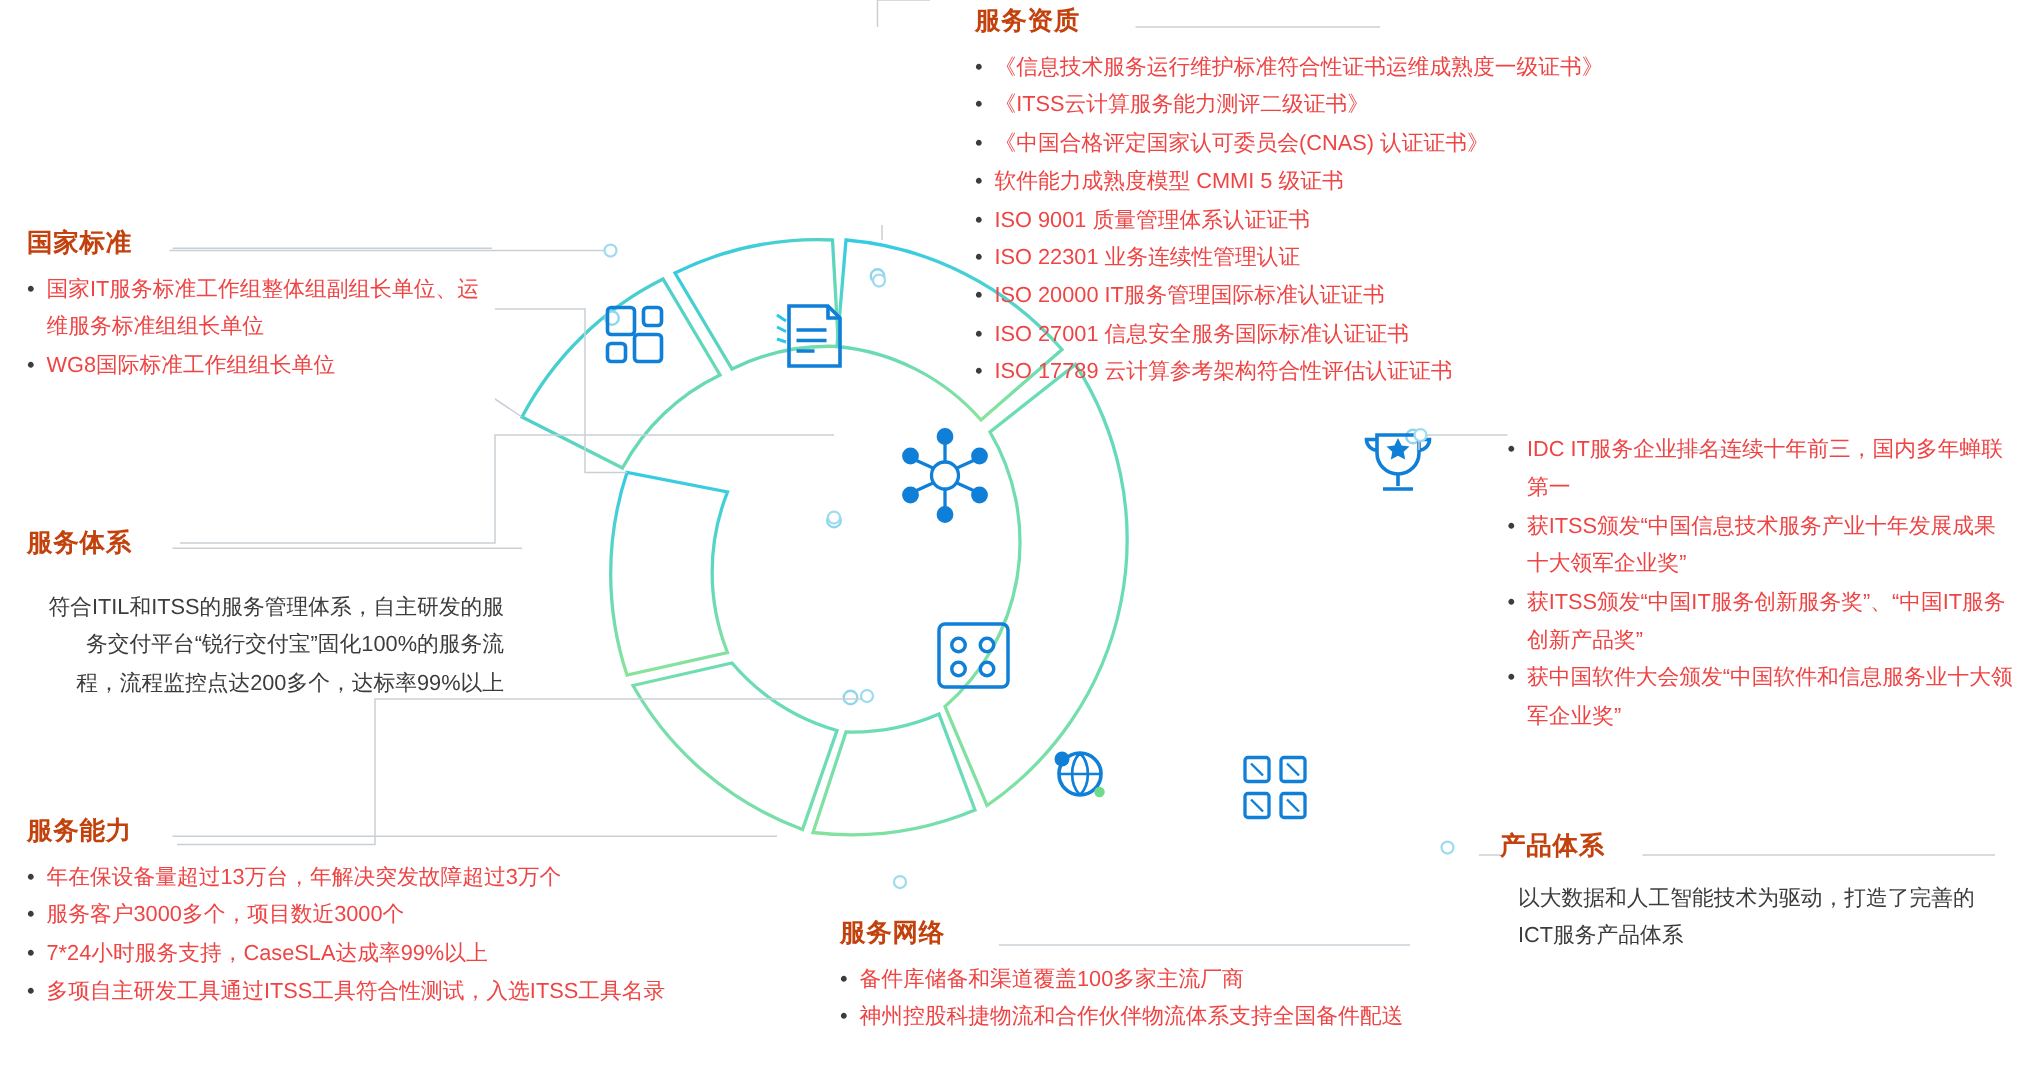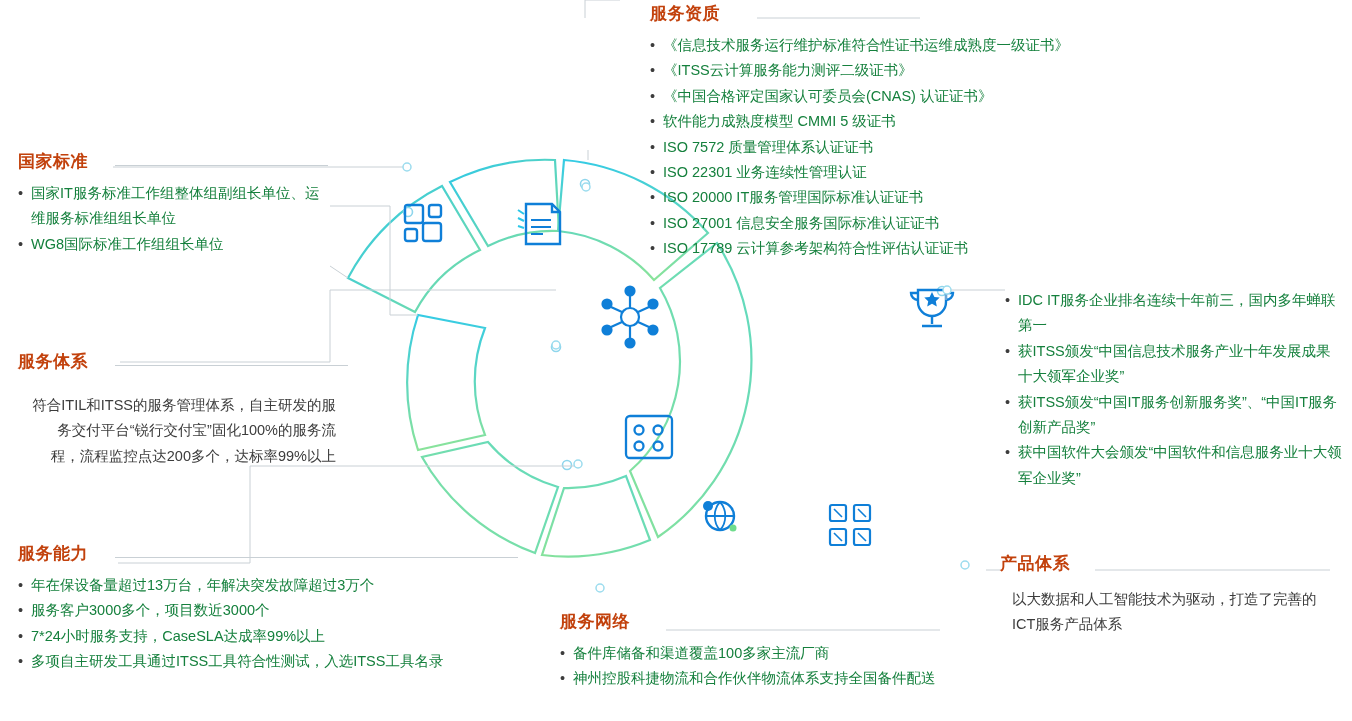--- a/index.html
+++ b/index.html
@@ -27,21 +27,21 @@
     color: #c2410c;
     letter-spacing: .5px;
   }
   .block h3.italic { }
   .block ul { margin: 0; padding: 0; list-style: none; }
   .block li {
     position: relative;
     padding-left: 13px;
     font-size: 14.5px;
     line-height: 1.75;
-    color: #15803d;
+    color: #ef4444;
   }
   .block li::before {
     content: "•";
     position: absolute;
     left: 0;
     top: 0;
     color: #3c3c3c;
   }
   .block p {
     margin: 12px;
@@ -228,21 +228,21 @@
     </ul>
   </div>
 
   <div class="block" id="b-qual">
     <h3>服务资质</h3>
     <ul>
       <li>《信息技术服务运行维护标准符合性证书运维成熟度一级证书》</li>
       <li>《ITSS云计算服务能力测评二级证书》</li>
       <li>《中国合格评定国家认可委员会(CNAS) 认证证书》</li>
       <li>软件能力成熟度模型 CMMI 5 级证书</li>
-      <li>ISO 7572 质量管理体系认证证书</li>
+      <li>ISO 9001 质量管理体系认证证书</li>
       <li>ISO 22301 业务连续性管理认证</li>
       <li>ISO 20000 IT服务管理国际标准认证证书</li>
       <li>ISO 27001 信息安全服务国际标准认证证书</li>
       <li>ISO 17789 云计算参考架构符合性评估认证证书</li>
     </ul>
   </div>
 
   <div class="block" id="b-honor">
     <ul>
       <li>IDC  IT服务企业排名连续十年前三，国内多年蝉联第一</li>

